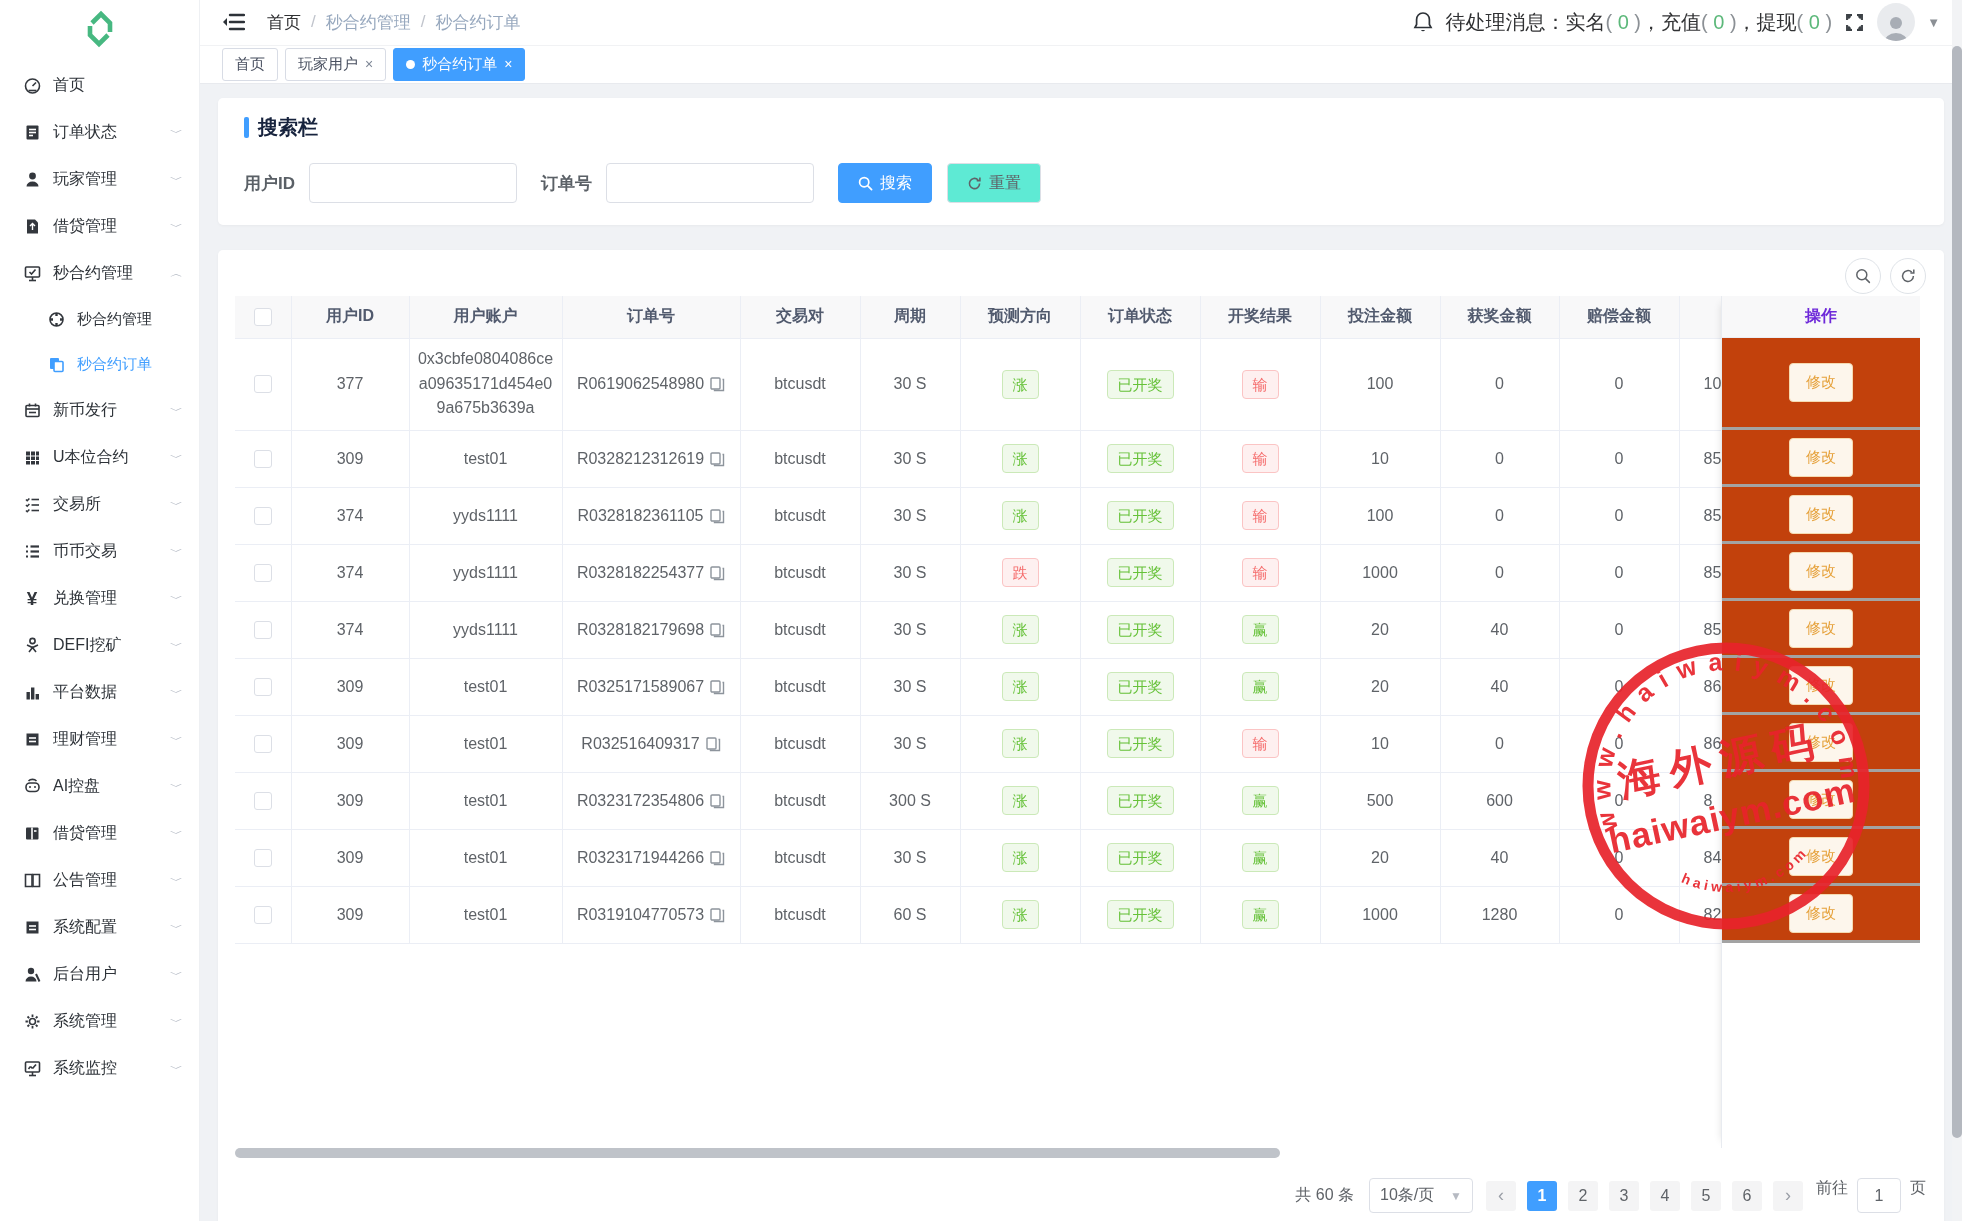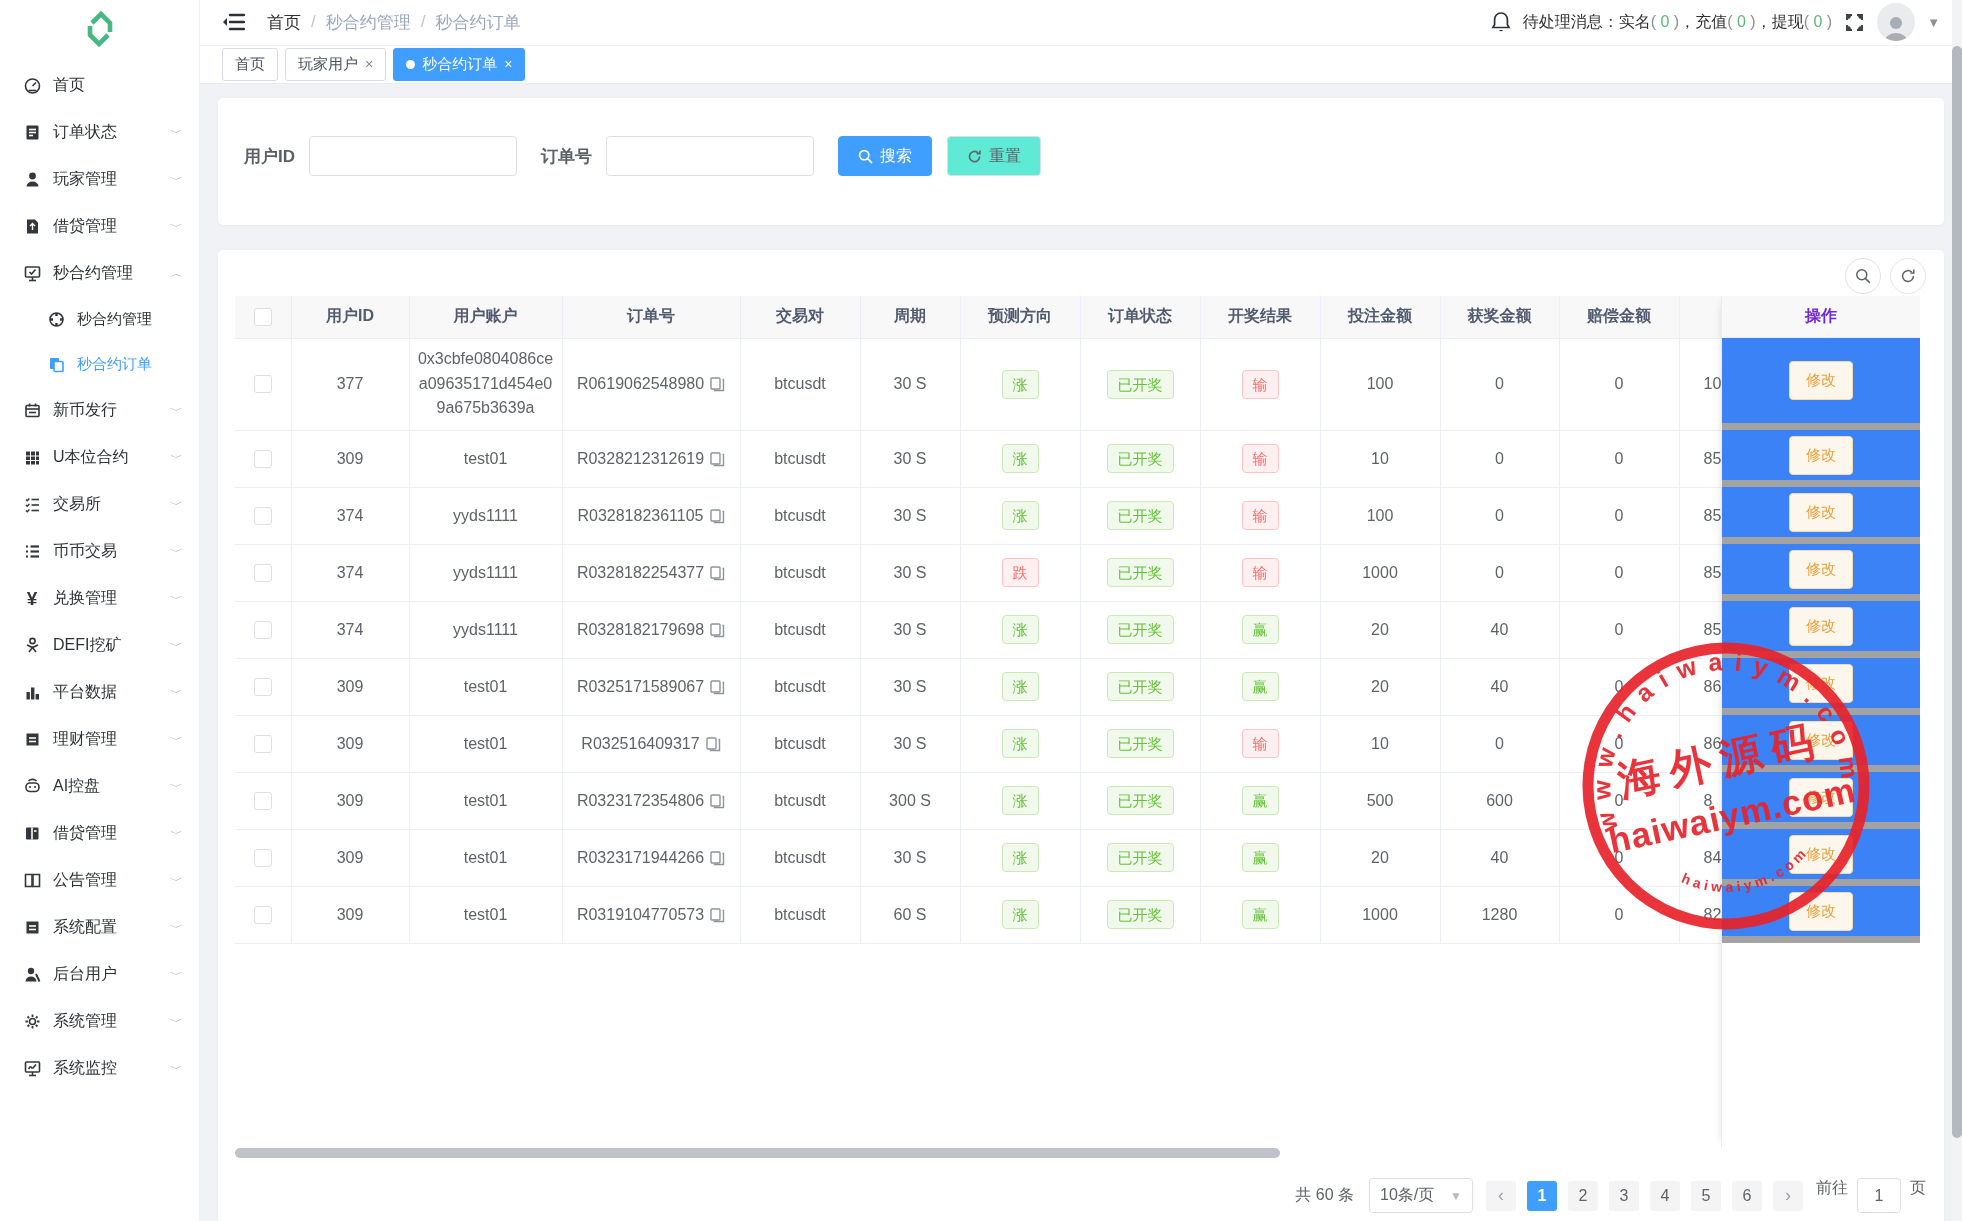--- a/index.html
+++ b/index.html
@@ -20,21 +20,21 @@
 
   
   .main { flex:1; display:flex; flex-direction:column; position:relative; }
   .topbar { height:50px; background:#fff; display:flex; align-items:center; padding:0 22px; border-bottom:1px solid #f1f2f4; }
   .fold-btn { margin-right:22px; display:flex; cursor:pointer; }
   .crumbs { display:flex; align-items:center; font-size:17px; gap:10px; }
   .crumb-sep { color:#c0c4cc; }
   .crumb { color:#97a8be; }
   .crumb.first { color:#303133; cursor:pointer; }
   .top-right { margin-left:auto; display:flex; align-items:center; gap:12px; }
-  .notice { font-size:16px; color:#303133; display:flex; align-items:center; }
+  .notice { font-size:20px; color:#303133; display:flex; align-items:center; }
   .notice .paren { color:#8b9095; }
   .notice .cnt { color:#5cb87a; }
   .avatar { width:38px; height:38px; border-radius:50%; background:#e9ebee; display:flex; align-items:flex-end; justify-content:center; overflow:hidden; cursor:pointer; }
   .caret { color:#8b9095; font-size:13px; cursor:pointer; }
 
   
   .tabsbar { height:42px; background:#fff; border-bottom:1px solid #e8eaee; display:flex; align-items:center; gap:7px; padding:0 22px; }
   .tag-tab { height:33px; display:flex; align-items:center; gap:7px; padding:0 12px; font-size:15px; color:#495060; background:#fff; border:1px solid #d8dce5; border-radius:3px; cursor:pointer; }
   .tag-tab .close { font-size:14px; color:#7d8695; }
   .tag-tab.active { background:#409eff; border-color:#409eff; color:#fff; }
@@ -70,21 +70,21 @@
   .order-cell { display:inline-flex; align-items:center; gap:5px; }
   .copy-ic { color:#8d949c; display:inline-flex; cursor:pointer; }
   .tag { display:inline-block; padding:6px 10px; font-size:15px; line-height:1; border-radius:4px; border:1px solid; }
   .tag.success { color:#67c23a; background:#f0f9eb; border-color:#cbe9b8; }
   .tag.danger  { color:#f56c6c; background:#fef0f0; border-color:#fbc4c4; }
   .btn-edit { color:#e6a23c; background:#fdf6ec; border:1px solid #f5dab1; border-radius:4px; padding:9px 16px; font-size:15px; cursor:pointer; }
 
   
   .fixed-col { position:absolute; top:0; right:-1px; width:199px; height:852px; background:#fff; border-left:1px solid #e8ebf0; box-shadow:-7px 0 8px -8px rgba(0,0,0,.15); }
   .fixed-col .fh { height:42px; background:#f8f8f9; border-bottom:1px solid #ebeef5; display:flex; align-items:center; justify-content:center; font-weight:bold; color:#6d28d9; font-size:16px; }
-  .fixed-col .fc { border-bottom:7px solid #a3a3a3; display:flex; align-items:center; justify-content:center; background:#3b82f6; }
+  .fixed-col .fc { border-bottom:3px solid #a3a3a3; display:flex; align-items:center; justify-content:center; background:#c2410c; }
 
   
   .h-scroll { position:absolute; left:17px; top:898px; width:1684px; height:10px; }
   .h-thumb { position:absolute; left:0; top:0; height:10px; width:1045px; border-radius:5px; background:#bfc3c9; cursor:pointer; }
 
   
   .pager { position:absolute; right:18px; top:928px; display:flex; align-items:center; gap:13px; font-size:16px; color:#5f6368; }
   .total-lbl { margin-right:2px; }
   .size-select { width:104px; height:35px; border:1px solid #dcdfe6; border-radius:4px; background:#fff; display:flex; align-items:center; justify-content:space-between; padding:0 10px; cursor:pointer; color:#5f6368; }
   .size-select .sel-caret { color:#b6bac2; font-size:12px; }
@@ -441,20 +441,24 @@
         <span class="tag-tab active">
           <span class="tab-dot"></span>
           <span>秒合约订单</span>
           <span class="close">×</span>
         </span>
       </div>
 
     <div class="content">
 
       <section class="card search-card">
+        <div class="search-title">
+          <span class="accent-bar"></span>
+          <span>搜索栏</span>
+        </div>
         <div class="search-form">
           <span class="f-label">用户ID</span>
           <input class="f-input" value="" style="">
           <span class="f-label">订单号</span>
           <input class="f-input" value="" style="">
           <button class="btn btn-primary" style="margin-right:15px;">
             <svg width="15" height="15" viewBox="0 0 15 15">
                 <circle cx="6.2" cy="6.2" r="4.6" fill="none" stroke="#fff" stroke-width="1.7"></circle>
                 <line x1="9.8" y1="9.8" x2="13.6" y2="13.6" stroke="#fff" stroke-width="1.7" stroke-linecap="round"></line>
               </svg>

